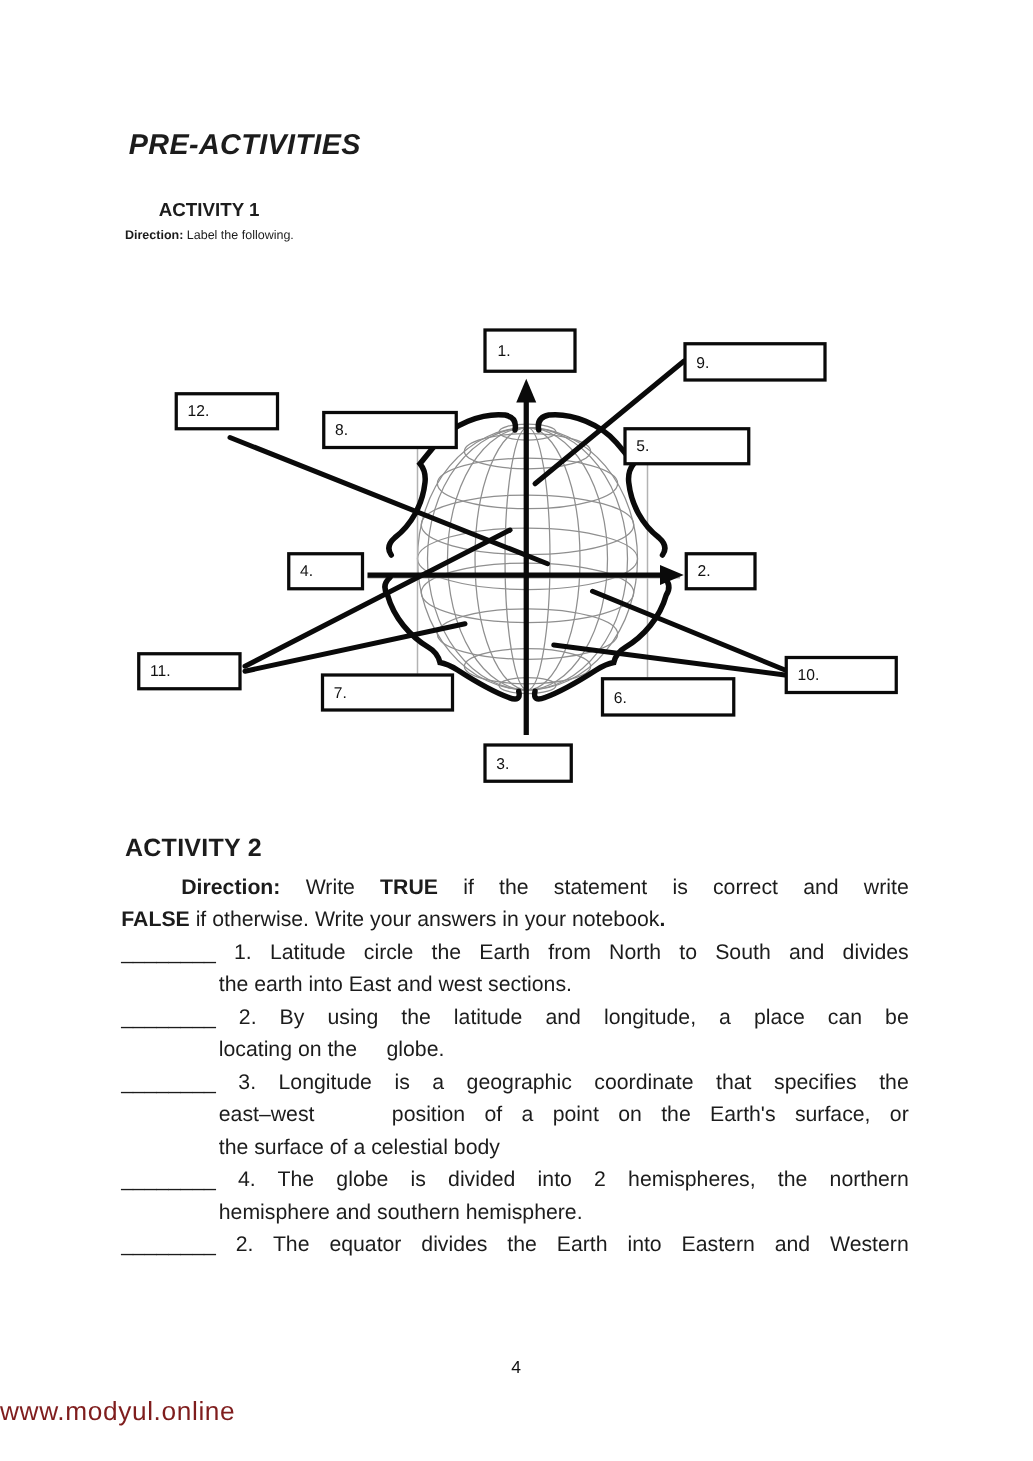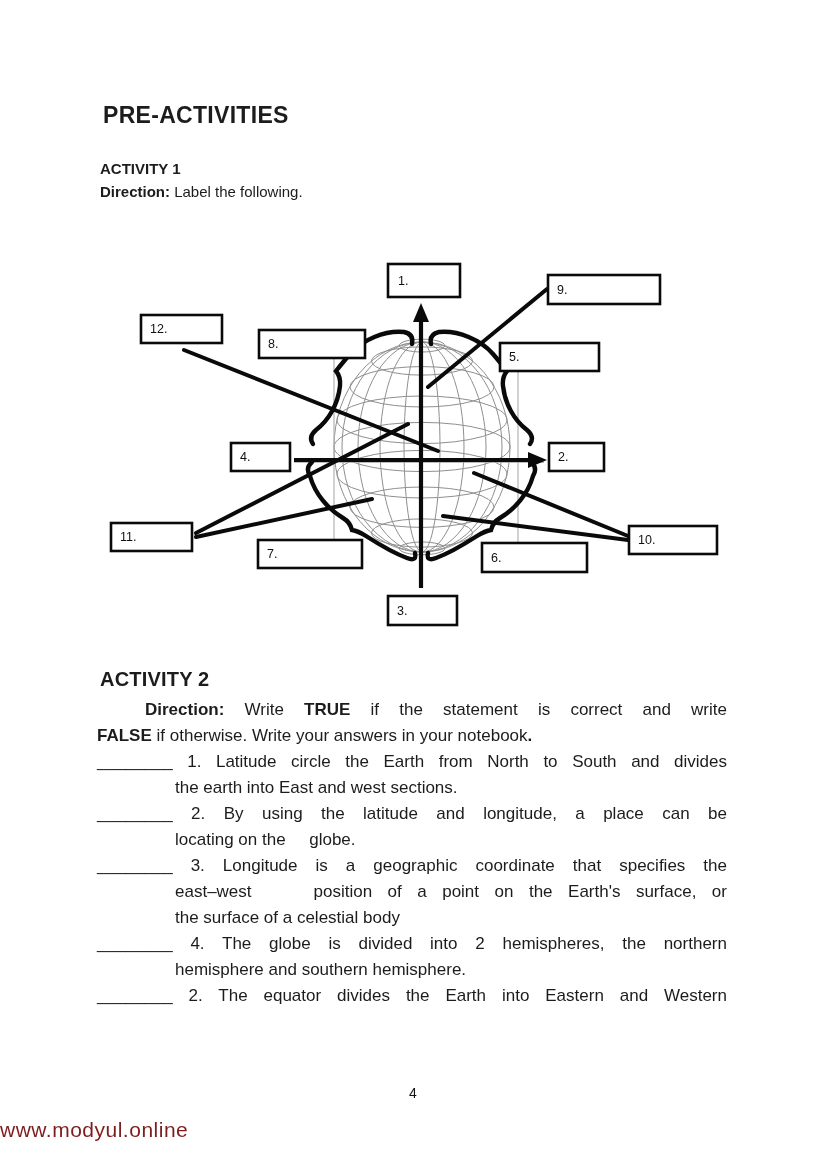--- a/index.html
+++ b/index.html
@@ -2,23 +2,23 @@
 <html><head>
 <meta charset="utf-8">
 <style>
   html,body { margin:0; padding:0; background:#e9e9e9; }
   .page {
     position:relative; width:826px; height:1169px; margin:0 auto;
     background:#ffffff; font-family:"Liberation Sans", sans-serif;
     color:#1c1c1c; overflow:hidden;
   }
   .abs { position:absolute; }
-  .h-pre  { font-size:23px; font-weight:bold; letter-spacing:.3px; }
-  .h-act1 { font-size:15px; font-weight:bold; }
-  .dir1   { font-size:15px; }
+  .h-pre  { font-size:23px; font-weight:bold; letter-spacing:.3px;font-style:italic; }
+  .h-act1 { font-size:15px; font-weight:bold;margin-left:27px; }
+  .dir1   { font-size:10px; }
   .h-act2 { font-size:20px; font-weight:bold; letter-spacing:.2px; }
   .textblock { font-size:17px; line-height:26px; width:630px; }
   .line { width:100%; box-sizing:border-box; }
   .just { text-align:justify; text-align-last:justify; -moz-text-align-last:justify; }
   .indent1 { text-indent:48px; }
   .cont { padding-left:78px; }
   .pagenum { width:100%; text-align:center; font-size:14px; color:#111; }
   .footer-url { width:100%; text-align:left; font-size:21px; color:#7f1d1d; letter-spacing:.5px; }
   svg text.boxnum { font-family:"Liberation Sans", sans-serif; font-size:12.5px; fill:#111; }
   b { font-weight:bold; }

